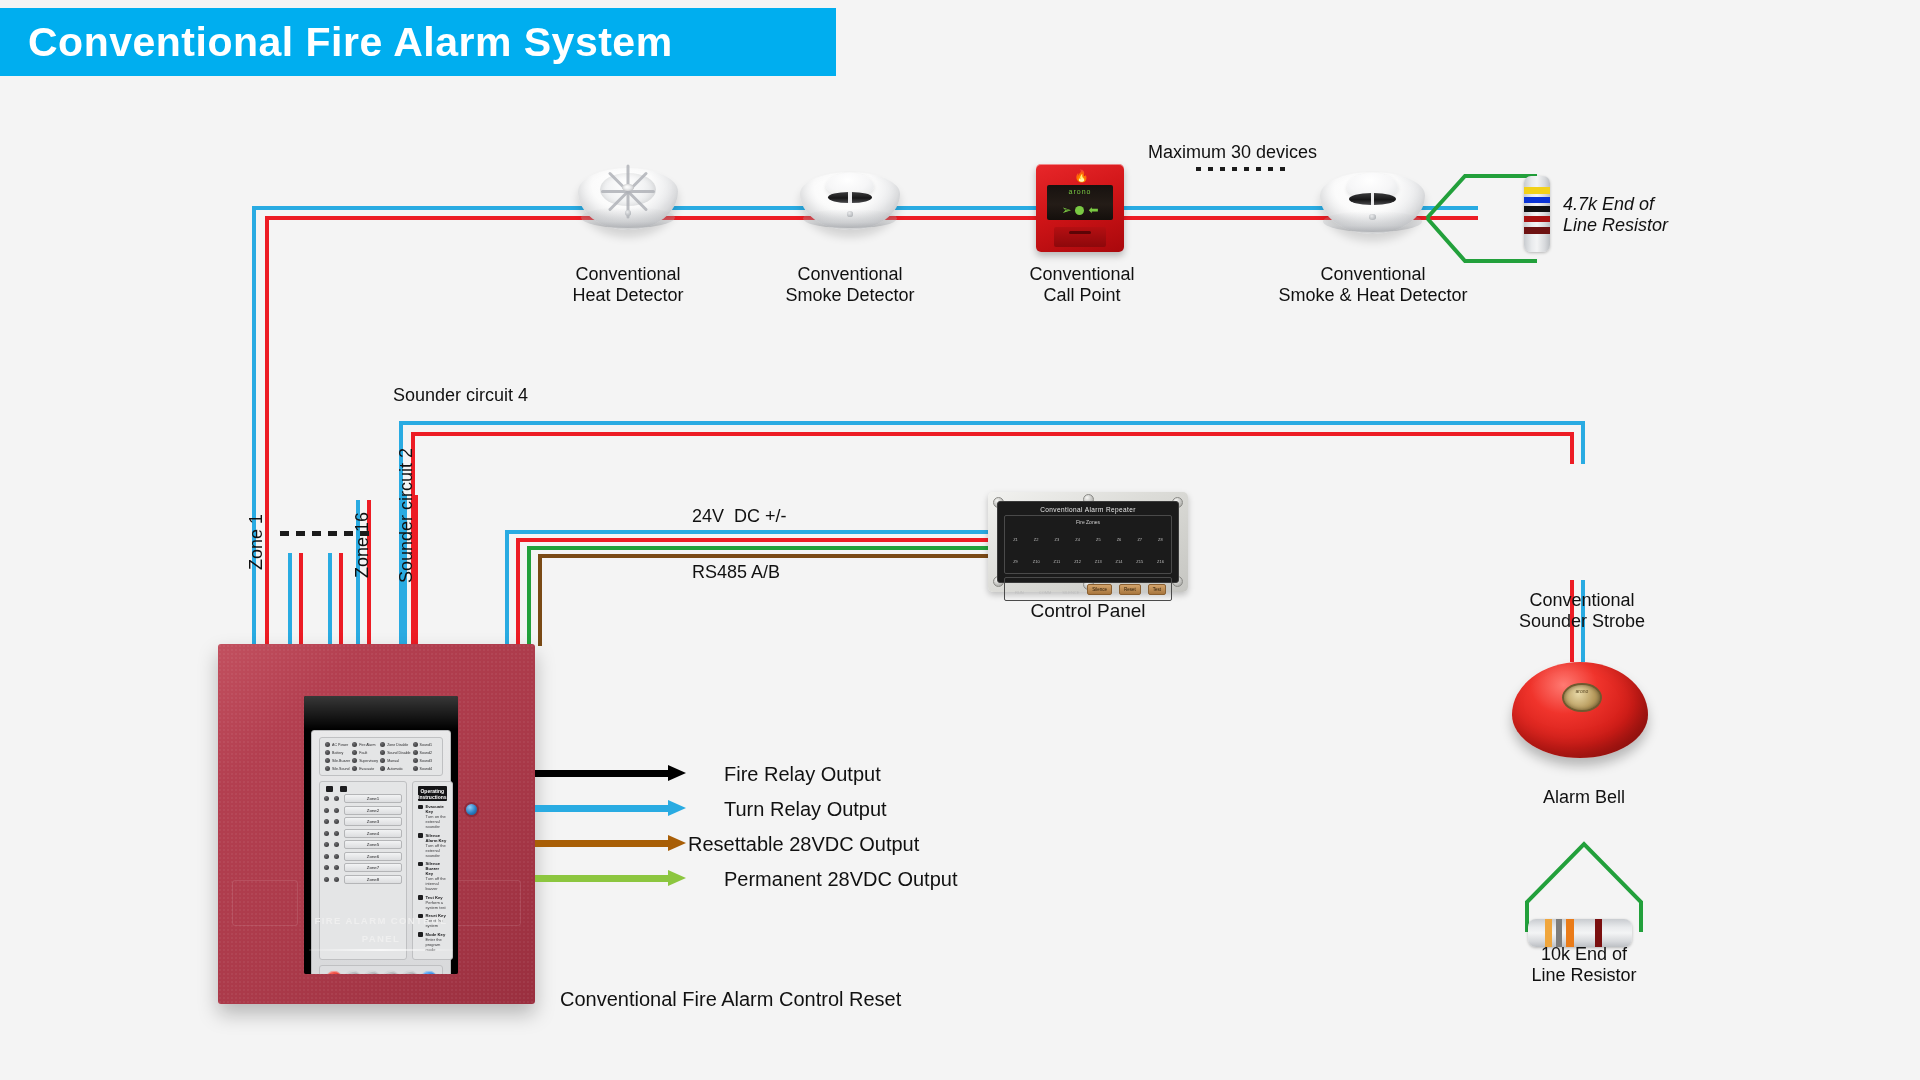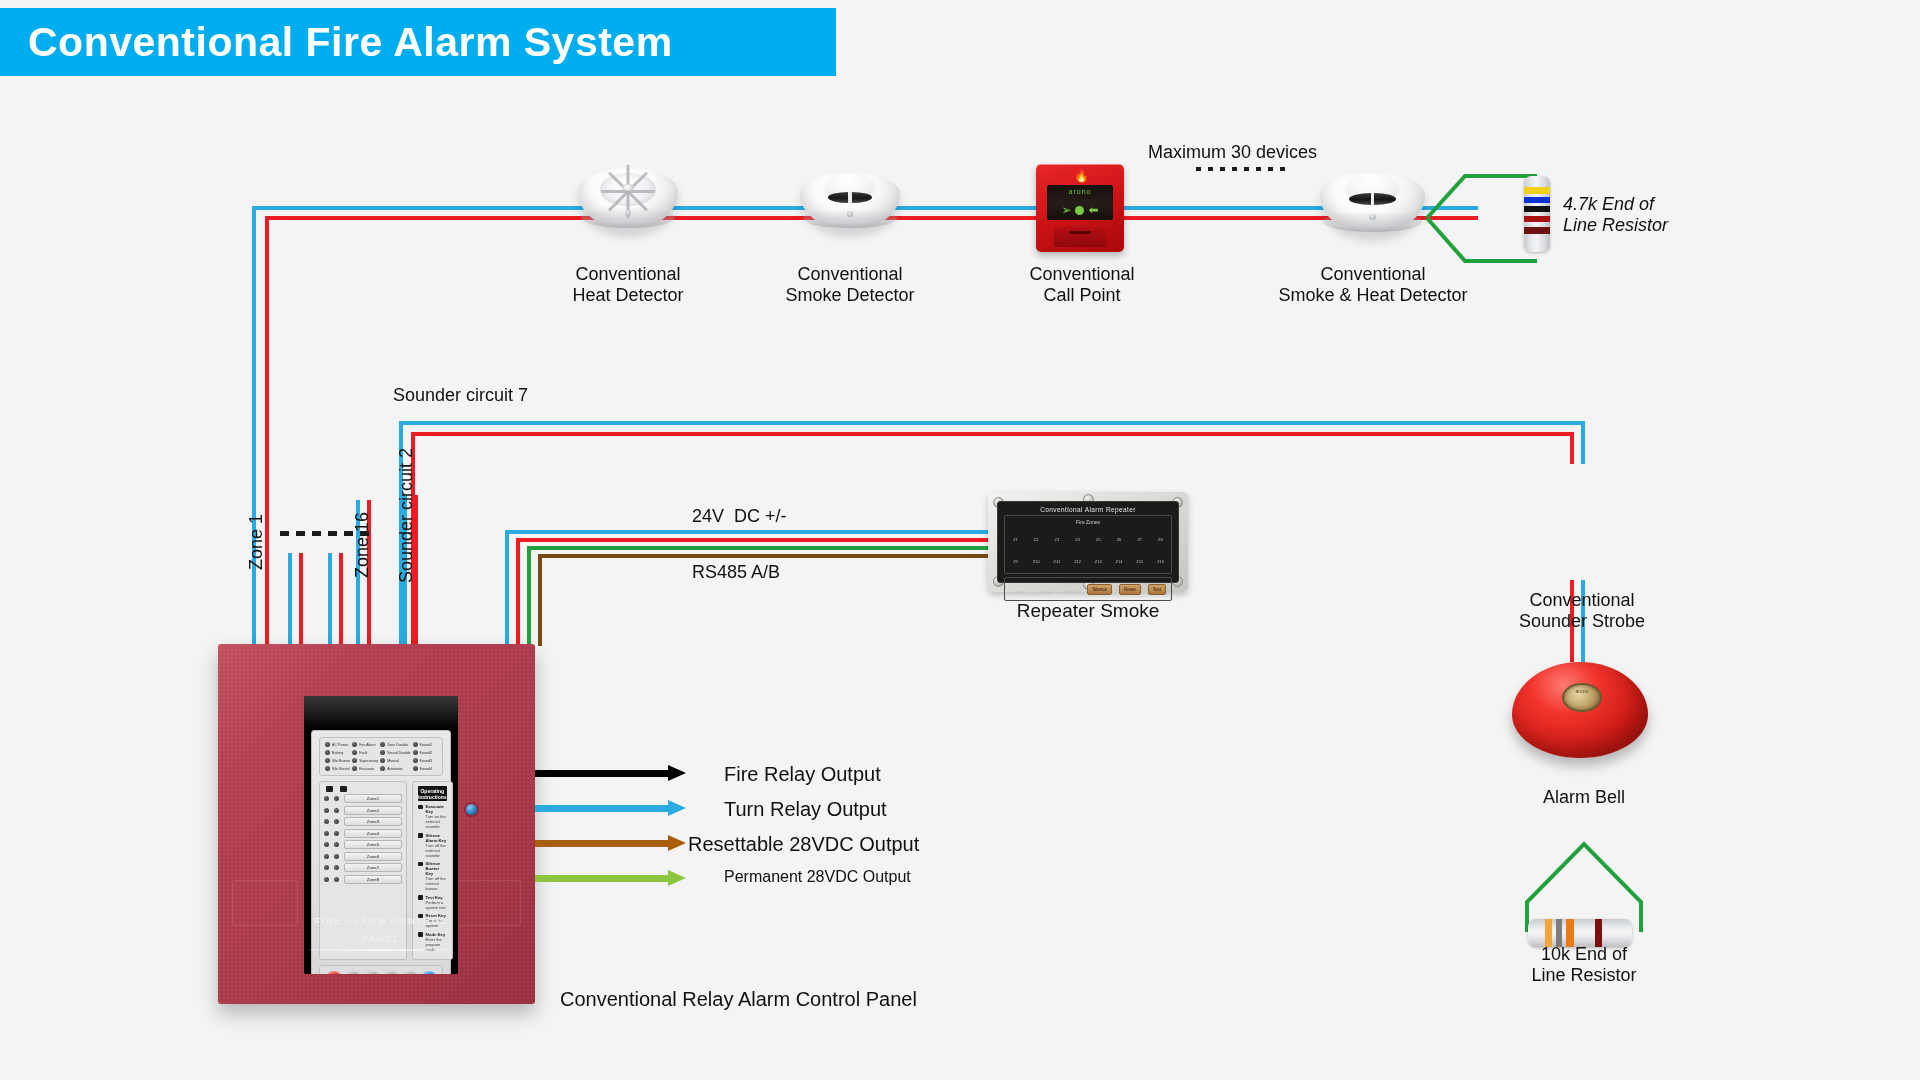--- a/index.html
+++ b/index.html
@@ -350,21 +350,21 @@
     <i></i>
       <i></i>
       <i></i>
       <i></i>
       <i></i>
       <i></i>
   </div>
   <div class="lbl vert" style="left:352px;top:578px;transform:rotate(-90deg);">Zone 16</div>
   <div class="lbl vert" style="left:396px;top:583px;transform:rotate(-90deg);">Sounder
 circuit 2</div>
-  <div class="lbl" style="left:393px;top:385px;">Sounder circuit 7</div>
+  <div class="lbl" style="left:393px;top:385px;">Sounder circuit 4</div>
 
   <div class="wire vline" style="left:505px;top:530px;height:116px;background:#29ABE2;"></div>
   <div class="wire vline" style="left:516px;top:538px;height:108px;background:#ED1C24;"></div>
   <div class="wire vline" style="left:527px;top:546px;height:100px;background:#22A03B;"></div>
   <div class="wire vline" style="left:538px;top:554px;height:92px;background:#7A4A15;"></div>
   <div class="wire hline" style="left:505px;top:530px;width:483px;background:#29ABE2;"></div>
   <div class="wire hline" style="left:516px;top:538px;width:472px;background:#ED1C24;"></div>
   <div class="wire hline" style="left:527px;top:546px;width:461px;background:#22A03B;"></div>
   <div class="wire hline" style="left:538px;top:554px;width:450px;background:#7A4A15;"></div>
 
@@ -406,21 +406,21 @@
       <div class="rp-bottom">
         <div class="rp-stat"><span class="d"></span><span class="n">RUN</span></div>
         <div class="rp-stat"><span class="d"></span><span class="n">COMM</span></div>
         <div class="rp-stat"><span class="d"></span><span class="n">SILENCE</span></div>
         <div class="rp-btn">Silence</div>
         <div class="rp-btn">Reset</div>
         <div class="rp-btn">Test</div>
       </div>
     </div>
   </div>
-  <div class="lbl c" style="left:985px;top:600px;width:206px;font-size:19px;">Repeater Smoke</div>
+  <div class="lbl c" style="left:985px;top:600px;width:206px;font-size:19px;">Control Panel</div>
 
   <div class="lbl c" style="left:1476px;top:590px;width:212px;">Conventional
 Sounder Strobe</div>
 
   <div class="bell" style="left:1512px;top:662px;width:136px;height:96px;">
     <div class="bell-dome"></div>
     <div class="bell-hub">
         <span>arono</span>
       </div>
   </div>
@@ -633,21 +633,21 @@
         </div>
       </div>
 
       <div class="fp-bottombar">
         <span>FIRE ALARM CONTROL PANEL</span>
       </div>
     </div>
 
     <div class="fp-latch" style="left:248px;top:160px;"></div>
   </div>
-  <div class="lbl" style="left:560px;top:988px;font-size:20px;">Conventional Relay Alarm Control Panel</div>
+  <div class="lbl" style="left:560px;top:988px;font-size:20px;">Conventional Fire Alarm Control Reset</div>
 
   <div class="arrow" style="left:535px;top:770px;width:150px;">
     <div class="shaft" style="width:135px;background:#000000;"></div>
     <div class="head" style="left:133px;border-left:18px solid #000000;"></div>
   </div>
   <div class="lbl" style="left:724px;top:763px;font-size:20px;">Fire Relay Output</div>
 
   <div class="arrow" style="left:535px;top:805px;width:150px;">
     <div class="shaft" style="width:135px;background:#29ABE2;"></div>
     <div class="head" style="left:133px;border-left:18px solid #29ABE2;"></div>
@@ -657,15 +657,15 @@
   <div class="arrow" style="left:535px;top:840px;width:150px;">
     <div class="shaft" style="width:135px;background:#A85E06;"></div>
     <div class="head" style="left:133px;border-left:18px solid #A85E06;"></div>
   </div>
   <div class="lbl" style="left:688px;top:833px;font-size:20px;">Resettable 28VDC Output</div>
 
   <div class="arrow" style="left:535px;top:875px;width:150px;">
     <div class="shaft" style="width:135px;background:#8CC63F;"></div>
     <div class="head" style="left:133px;border-left:18px solid #8CC63F;"></div>
   </div>
-  <div class="lbl" style="left:724px;top:868px;font-size:16px;">Permanent 28VDC Output</div>
+  <div class="lbl" style="left:724px;top:868px;font-size:20px;">Permanent 28VDC Output</div>
 
 </div>
 
 </body></html>

